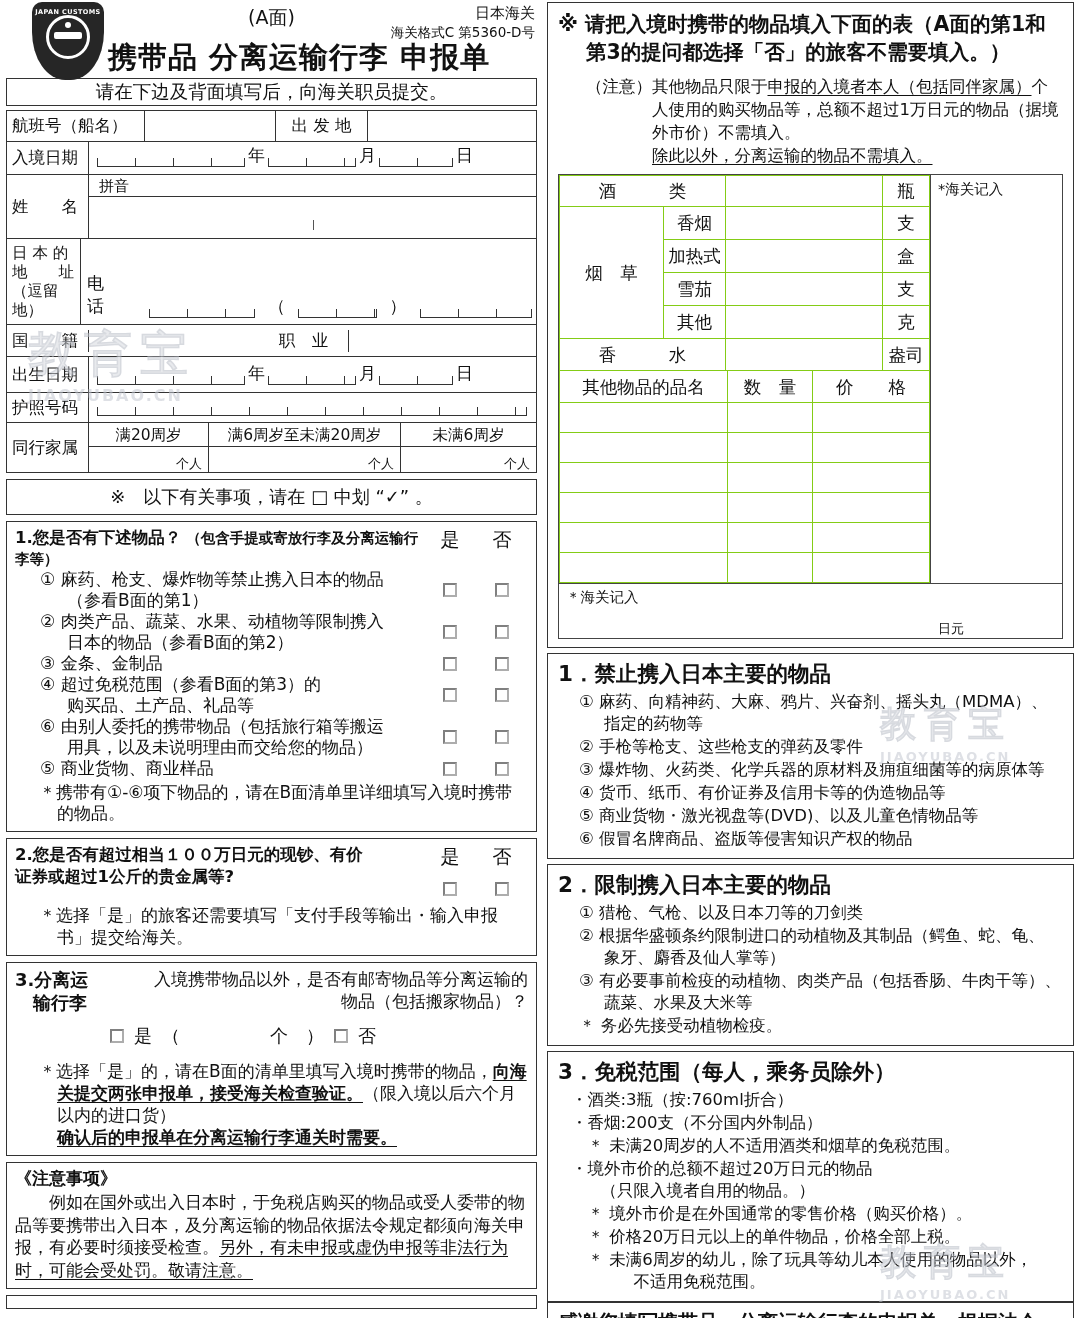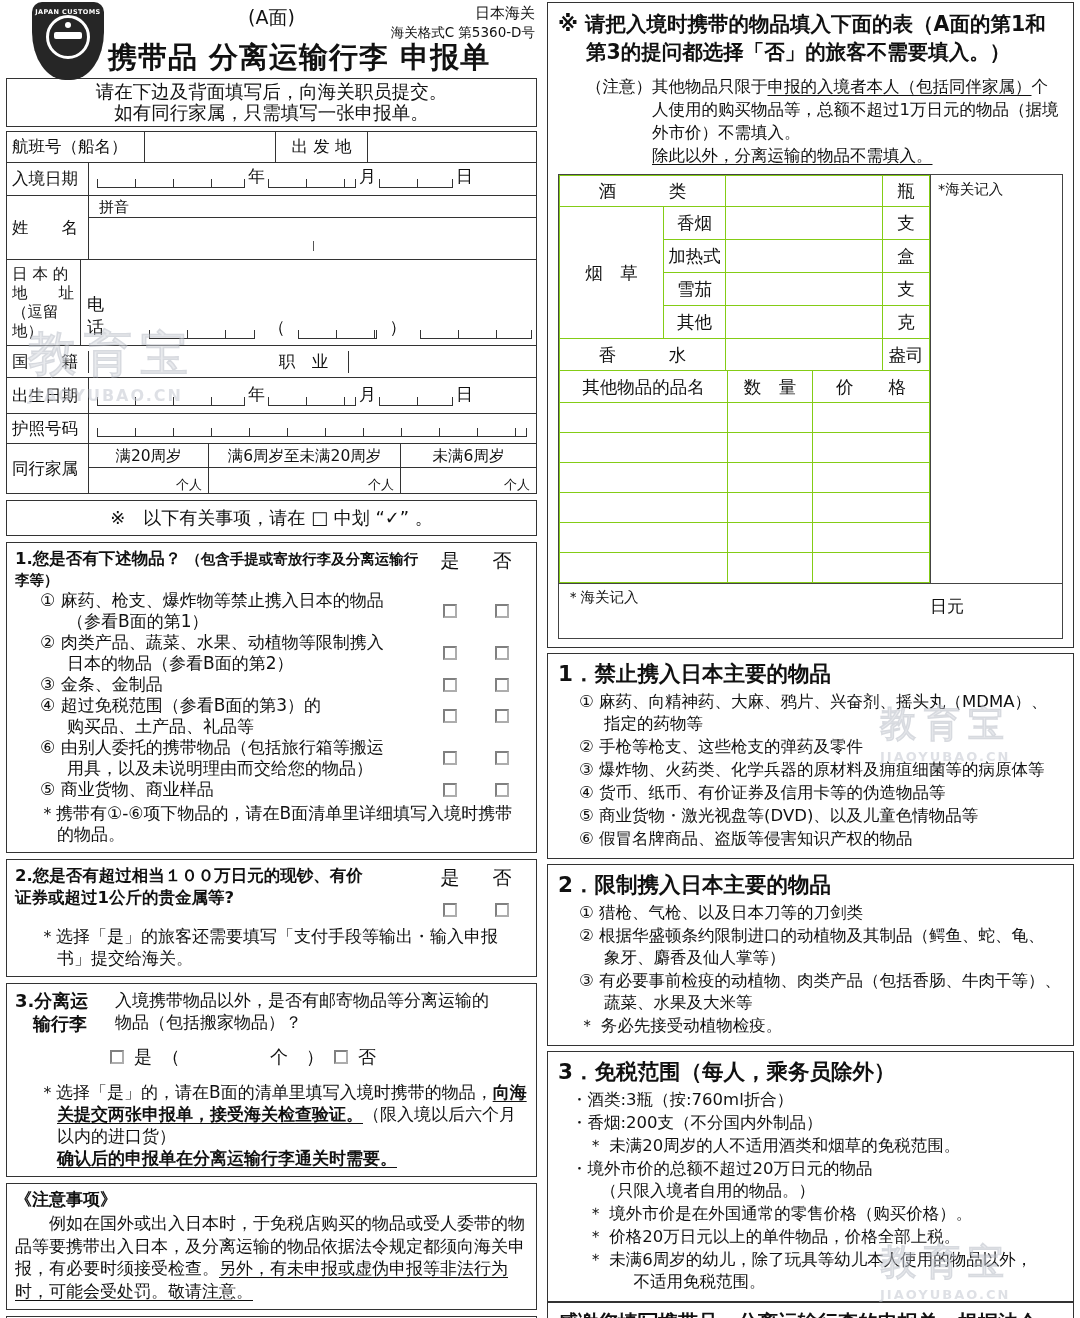--- a/index.html
+++ b/index.html
@@ -57,42 +57,42 @@
   .qtext{flex:1;font-size:17px;line-height:21px;white-space:pre-line;padding-left:52px;text-indent:-27px;box-sizing:border-box;}
   .pair{width:104px;display:flex;flex-shrink:0;justify-content:space-around;}
   .cb{width:14px;height:14px;background:#fff;border:2px solid #adadad;border-top-color:#808080;border-left-color:#808080;box-sizing:border-box;}
   .qfoot{font-size:17px;line-height:21px;padding-left:42px;text-indent:-18px;margin-top:3px;}
   .u{text-decoration:underline;text-underline-offset:3px;}
   .bu{font-weight:bold;text-decoration:underline;text-underline-offset:3px;}
 
   .q2title{font-weight:bold;font-size:16.5px;line-height:22px;white-space:pre-line;flex:1;}
   .q2right{width:104px;flex-shrink:0;}
   .q3lab{width:100px;flex-shrink:0;font-weight:bold;font-size:18px;line-height:23px;white-space:pre-line;}
-  .q3q{flex:1;font-size:17px;line-height:22px;white-space:pre-line;}
+  .q3q{flex:1;font-size:17px;line-height:22px;white-space:pre-line;text-align:right;}
   .cbline{display:flex;align-items:center;gap:10px;padding-left:95px;margin:10px 0 12px;font-size:18px;}
   .note-p{font-size:17px;line-height:22px;padding-left:42px;text-indent:-18px;}
 
   .ntitle{font-size:17px;font-weight:bold;}
   .nbody{font-size:17px;line-height:22.5px;margin-top:1px;}
   .sig{font-size:18px;line-height:26px;}
 
   
   .rtop{padding:7px 10px 8px;}
   .rnote{font-weight:bold;font-size:20.5px;line-height:28px;padding-left:28px;text-indent:-28px;}
   .rcaution{display:flex;font-size:16.5px;line-height:23px;margin-top:9px;padding-left:28px;}
   .rcl{white-space:nowrap;flex-shrink:0;}
   .dtwrap{display:flex;border:1px solid #444;margin-top:7px;}
   .dtmain{flex:1;}
   .dtcust{width:132px;border-left:1px solid #444;font-size:14.5px;padding:5px 2px 0 7px;box-sizing:border-box;}
   table.tt{width:100%;border-collapse:collapse;table-layout:fixed;}
   table.tt td{border:1px solid #84cc16;font-size:17.5px;box-sizing:border-box;}
   table.tl{margin-top:-1px;}
   td.ctr{text-align:center;}
   .dtbottom{border:1px solid #444;margin-top:-1px;height:56px;position:relative;font-size:14.5px;padding:4px 0 0 7px;box-sizing:border-box;}
-  .jpy{position:absolute;right:98px;bottom:20px;font-size:17px;margin-left:16px;}
+  .jpy{position:absolute;right:98px;bottom:0;font-size:13px;margin-left:16px;}
 
   .rlist{border:1.5px solid #333;margin-top:5px;padding:3px 10px 7px;box-sizing:border-box;}
   .rtitle{font-size:21.5px;font-weight:bold;margin:2px 0 3px;}
   .ritem{font-size:16.5px;line-height:22px;padding-left:46px;text-indent:-25px;white-space:pre-line;margin:1px 0;}
   .r3item{font-size:16.5px;line-height:22px;padding-left:26px;text-indent:-13px;white-space:pre-line;margin:1px 0;}
   .rfoot{font-size:20px;font-weight:bold;line-height:28px;padding:5px 10px 7px;}
 
   
   .wm{position:absolute;z-index:6;pointer-events:none;opacity:.55;}
   .wm-big{font-weight:normal;color:#d6d9df;-webkit-text-stroke:1.5px #b8bcc6;letter-spacing:8px;}
@@ -115,21 +115,20 @@
       <div class="hdr-face">(A面)</div>
       <div class="hdr-agency">
         <div>日本海关</div>
         <div class="hdr-code">海关格式C 第5360-D号</div>
       </div>
       <div class="hdr-title">携带品 分离运输行李 申报单</div>
     </div>
 
     <div class="box instr">
       <div>请在下边及背面填写后，向海关职员提交。</div>
-      <div>如有同行家属，只需填写一张申报单。</div>
     </div>
 
     <div class="ft">
 
       <div class="fr" style="height:30px;">
         <div class="lab br" style="width:138px;">航班号（船名）</div>
         <div class="cell br" style="width:131px;"></div>
         <div class="lab br" style="width:92px;justify-content:center;padding-left:0;">出 发 地</div>
         <div class="cell" style="flex:1;"></div>
       </div>

